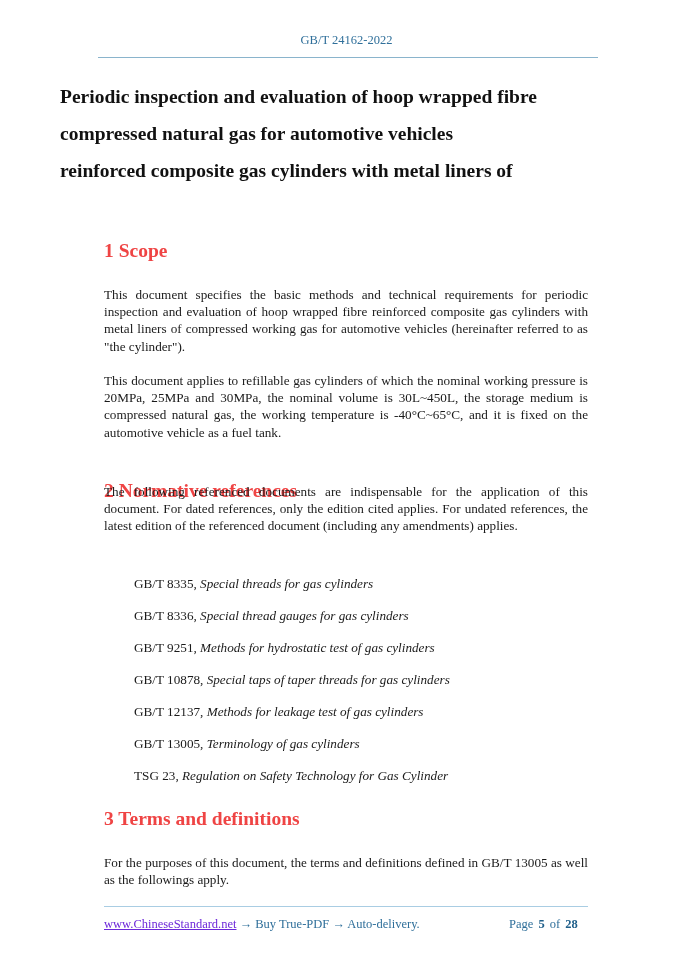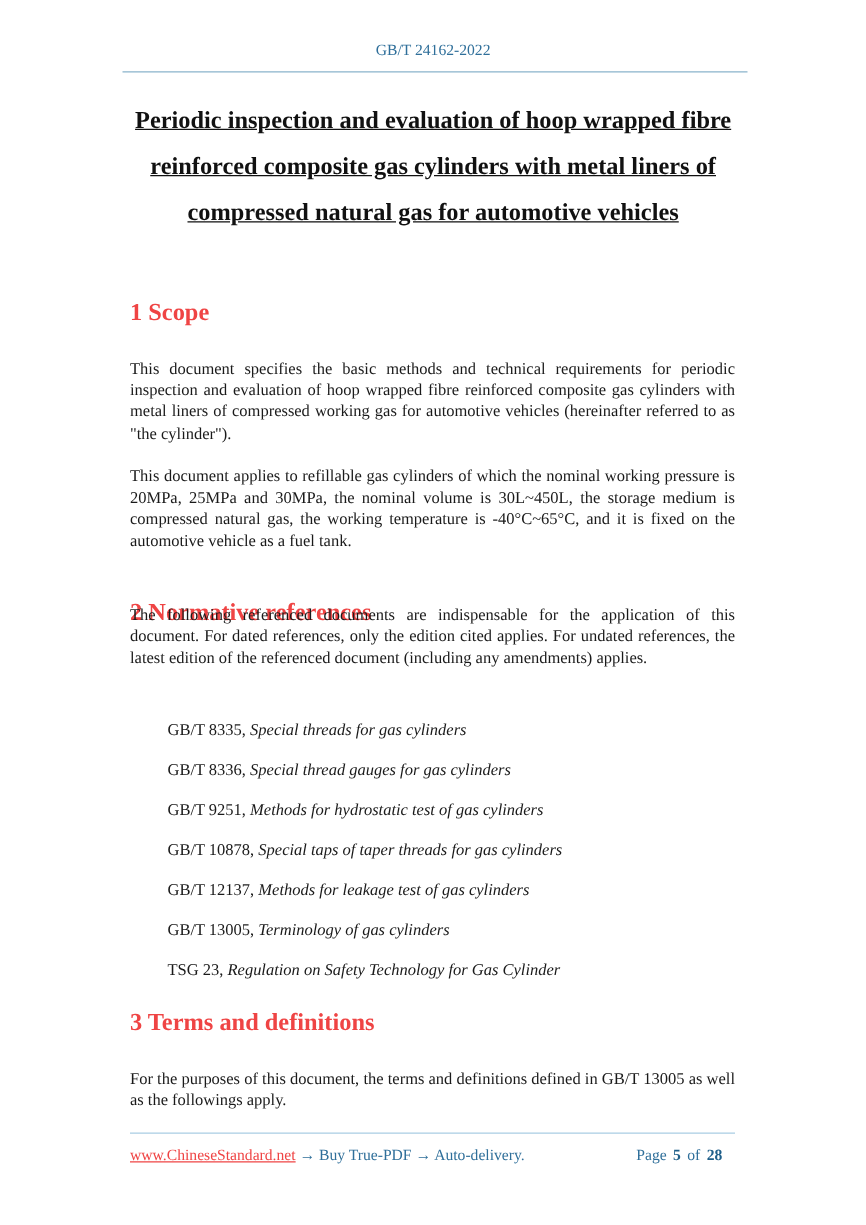--- a/index.html
+++ b/index.html
@@ -9,59 +9,59 @@
   }
   .page-header {
     position: absolute; left: 0; top: 33px; width: 693px; text-align: center;
     font-size: 12.5px; color: #2f6f9a;
   }
   .header-rule {
     position: absolute; left: 98px; top: 57px; width: 500px; height: 0;
     border-top: 1px solid #8ab4cc;
   }
   .doc-title {
-    position: absolute; left: 60px; top: 78px; width: 573px; text-align: center;
-    font-weight: bold; font-size: 19.5px; line-height: 37px; color: #111; text-decoration: underline;
+    position: absolute; left: 60px; top: 78px; width: 573px; 
+    font-weight: bold; font-size: 19.5px; line-height: 37px; color: #111;
   }
   .sec-heading {
     position: absolute; left: 104px; font-weight: bold; font-size: 19.5px; color: #ef4444;
   }
   .para {
     position: absolute; left: 104px; width: 484px; font-size: 13.2px;
     line-height: 17.2px; text-align: justify; color: #1a1a1a;
   }
   .ref-item {
     position: absolute; left: 121px; font-size: 13.2px; color: #1a1a1a; white-space: nowrap; margin-left: 13px;
   }
   .ref-item .ref-title { font-style: italic; }
   .footer-rule {
     position: absolute; left: 104px; top: 906px; width: 484px; height: 0;
     border-top: 1px solid #a9cde3;
   }
   .footer-left {
     position: absolute; left: 104px; top: 917px; font-size: 12.5px; color: #2f6f9a;
     white-space: nowrap;
   }
-  .footer-left .link { text-decoration: underline; color: #ef4444; cursor: pointer; }
+  .footer-left .link { text-decoration: underline; color: #6d28d9; cursor: pointer; }
   .footer-right {
     position: absolute; left: 509px; top: 917px; font-size: 12.5px; color: #2f6f9a;
     white-space: nowrap; word-spacing: 2px;
   }
   .footer-right b { color: #1f5f8a; }
 </style>
 </head>
 <body>
 
 <div class="page-header">GB/T 24162-2022</div>
 <div class="header-rule"></div>
 
 <div class="doc-title">
   <div>Periodic inspection and evaluation of hoop wrapped fibre</div>
+  <div>compressed natural gas for automotive vehicles</div>
   <div>reinforced composite gas cylinders with metal liners of</div>
-  <div>compressed natural gas for automotive vehicles</div>
 </div>
 
 <div class="sec-heading" style="top:240px;">1 Scope</div>
 <div class="para" style="top:286px;">This document specifies the basic methods and technical requirements for periodic inspection and evaluation of hoop wrapped fibre reinforced composite gas cylinders with metal liners of compressed working gas for automotive vehicles (hereinafter referred to as "the cylinder").</div>
 <div class="para" style="top:372px;">This document applies to refillable gas cylinders of which the nominal working pressure is 20MPa, 25MPa and 30MPa, the nominal volume is 30L~450L, the storage medium is compressed natural gas, the working temperature is -40°C~65°C, and it is fixed on the automotive vehicle as a fuel tank.</div>
 
 <div class="sec-heading" style="top:464px;margin-top:16px;">2 Normative references</div>
 <div class="para" style="top:483px;">The following referenced documents are indispensable for the application of this document. For dated references, only the edition cited applies. For undated references, the latest edition of the referenced document (including any amendments) applies.</div>
 
 <div class="ref-item" style="top:576px;">

